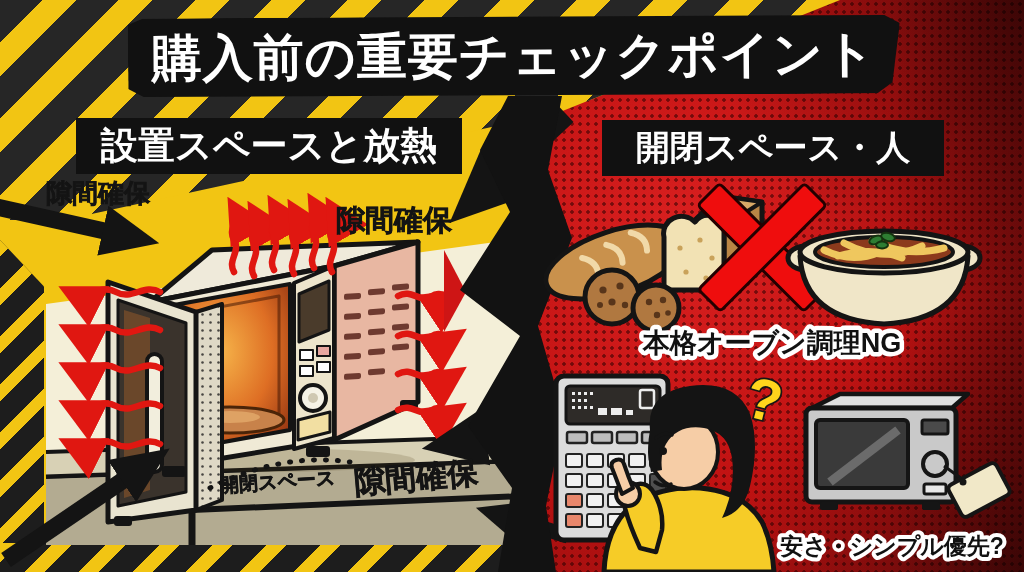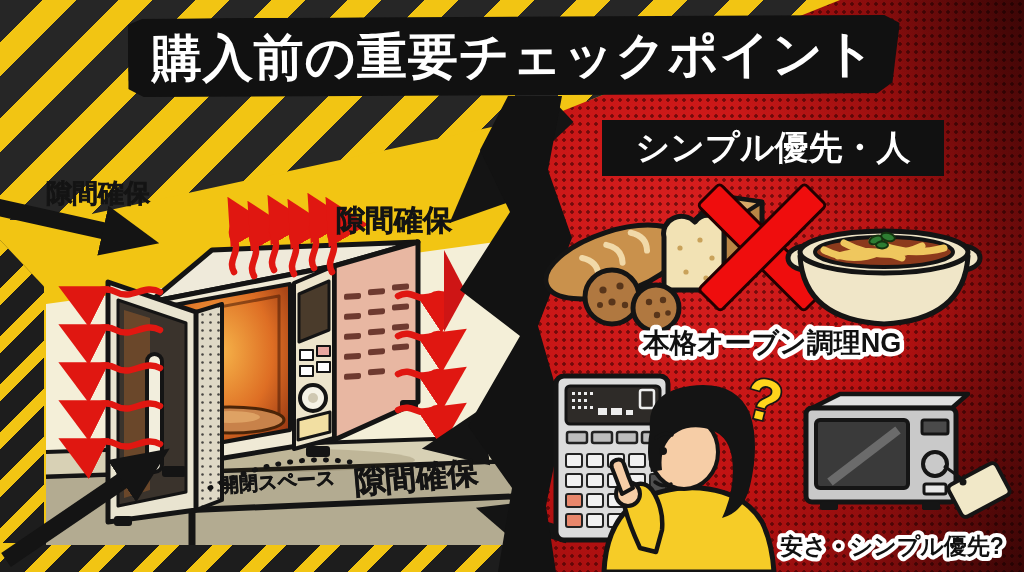--- a/index.html
+++ b/index.html
@@ -325,20 +325,23 @@
       </g>
     </g>
     <text x="892" y="554" font-size="23" font-weight="900" text-anchor="middle" fill="#111" stroke="#fff" stroke-width="8" paint-order="stroke" stroke-linejoin="round">安さ・シンプル優先?</text>
   </svg>
 
   <div class="abs lbl lbl-tl">隙間確保</div>
   <div class="abs lbl lbl-tr">隙間確保</div>
   <div class="abs lbl lbl-door">開閉スペース</div>
   <div class="abs lbl lbl-gb">隙間確保</div>
 
+  <div class="abs tbox tbox-left">
+    <span>設置スペースと放熱</span>
+  </div>
   <div class="abs tbox tbox-right">
-    <span>シンプル優先・人</span>
+    <span>開閉スペース・人</span>
   </div>
 
   <div class="abs banner">
     <span>購入前の重要チェックポイント</span>
   </div>
 </div>
 
 </body></html>

